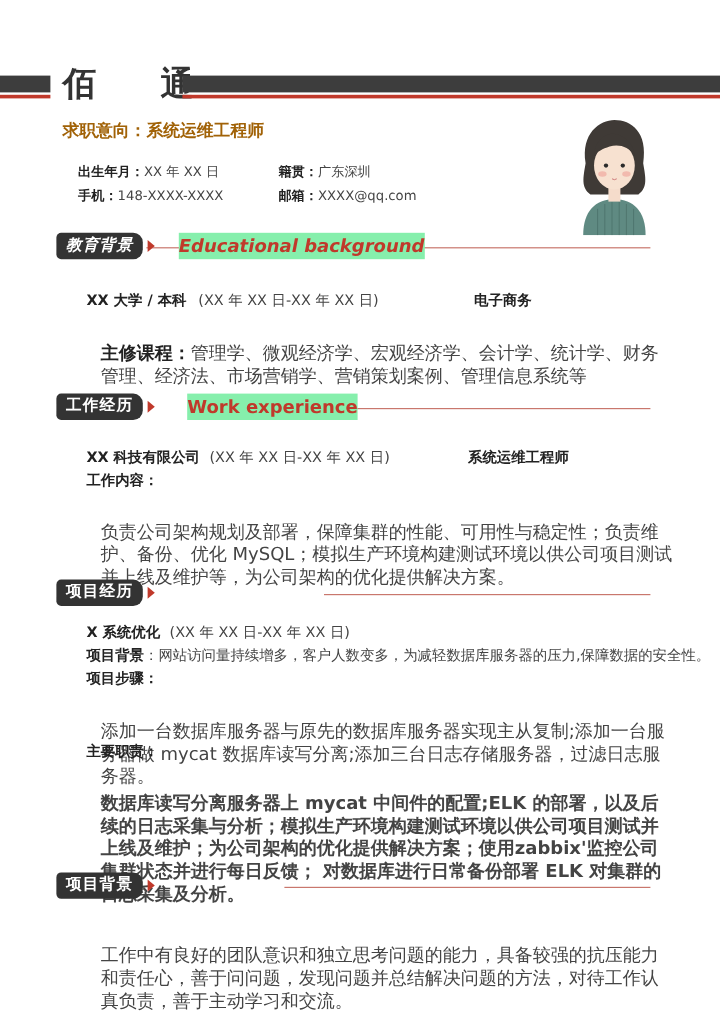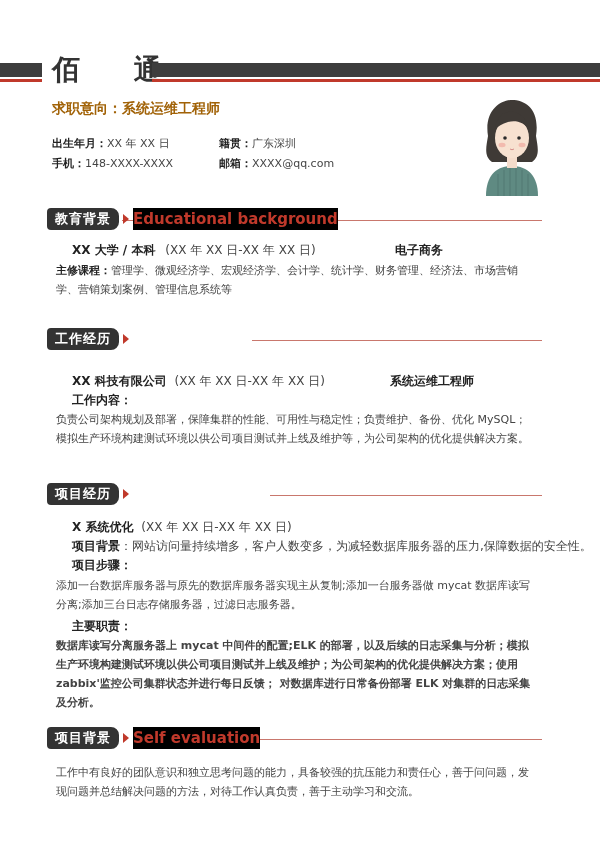--- a/index.html
+++ b/index.html
@@ -16,46 +16,46 @@
     font-size: 28px; font-weight: bold; color: #333; letter-spacing: 22px;
     line-height: 40px; white-space: nowrap;
   }
 
   .intent {
     position: absolute; top: 100px; left: 52px;
     font-size: 14px; font-weight: bold; color: #a16207;
   }
 
   .info { position: absolute; font-size: 11px; color: #444; }
-  .info b { color: #222; font-weight: bold; }
+  .info b { color: #222; font-weight: bold; margin-left: 13px; }
 
   .avatar { position: absolute; left: 478px; top: 96px; width: 68px; height: 100px; }
 
   
   .sec { position: absolute; left: 47px; width: 495px; height: 24px; }
   .sec-tag {
     position: absolute; left: 0; top: 0; height: 22px; width: 72px;
     background: #333333; color: #fff; font-size: 13px; font-weight: bold;
     line-height: 22px; padding-left: 8px; letter-spacing: 1px;
     border-radius: 4px 8px 8px 4px;
   }
   .sec-arrow {
     position: absolute; left: 76px; top: 6px; width: 0; height: 0;
     border-top: 5px solid transparent; border-bottom: 5px solid transparent;
     border-left: 6px solid #c0392b;
   }
   .sec-en {
     position: absolute; top: 0; font-size: 15px; font-weight: bold; color: #c0392b;
-    line-height: 22px; white-space: nowrap; background: #000000; padding-right: 0;
+    line-height: 22px; white-space: nowrap; background: #86efac; padding-right: 0; margin-left: 16px;
   }
   .sec-line {
     position: absolute; right: 0; top: 12px; height: 1px; background: #c9776d;
   }
 
-  .txt { position: absolute; left: 56px; width: 478px; font-size: 11px; line-height: 19px; color: #444; }
+  .txt { position: absolute; left: 84px; width: 478px; font-size: 15px; line-height: 19px; color: #444; margin-top: 24px; }
   .txt b { color: #222; }
   .row { position: absolute; font-size: 12px; color: #444; white-space: nowrap; }
   .row b { color: #222; }
 </style>
 </head>
 <body>
 
 <div class="hdr-bar hdr-left"></div>
 <div class="hdr-red hdr-left"></div>
 <div class="name">佰 通</div>
@@ -95,21 +95,21 @@
     <ellipse cx="34" cy="42" rx="17" ry="20" fill="#f7e1d0"></ellipse>
     <path d="M17 34 C18 18 30 14 36 16 C44 18 50 24 51 34 C46 26 38 24 30 26 C24 28 20 30 17 34 Z" fill="#3f3a36"></path>
     <circle cx="27" cy="42" r="1.8" fill="#2b2b2b"></circle>
     <circle cx="41" cy="42" r="1.8" fill="#2b2b2b"></circle>
     <ellipse cx="24" cy="49" rx="3.5" ry="2.2" fill="#f0a9a0" opacity="0.7"></ellipse>
     <ellipse cx="44" cy="49" rx="3.5" ry="2.2" fill="#f0a9a0" opacity="0.7"></ellipse>
     <path d="M32 53 Q34 54.5 36 53" stroke="#c77" stroke-width="0.8" fill="none"></path>
   </svg>
 </div>
 
-<div class="sec" style="top:208px;">
+<div class="sec" style="top:194px;font-style:italic;">
   <div class="sec-line" style="width:420px;"></div>
   <div class="sec-tag">教育背景</div>
   <div class="sec-arrow"></div>
   <div class="sec-en" style="left:86px;">Educational background</div>
 </div>
 
 <div class="row" style="left:72px; top:242px;">
   <b>XX 大学 / 本科</b>
   <span style="margin-left:6px;">(XX 年 XX 日-XX 年 XX 日)</span>
 </div>
@@ -117,20 +117,21 @@
   <b>电子商务</b>
 </div>
 <div class="txt" style="top:261px;">
   <b>主修课程：</b><span>管理学、微观经济学、宏观经济学、会计学、统计学、财务管理、经济法、市场营销学、营销策划案例、管理信息系统等</span>
 </div>
 
 <div class="sec" style="top:328px;">
   <div class="sec-line" style="width:290px;"></div>
   <div class="sec-tag">工作经历</div>
   <div class="sec-arrow"></div>
+  <div class="sec-en" style="left:93px;">Work experience</div>
 </div>
 
 <div class="row" style="left:72px; top:373px;">
   <b>XX 科技有限公司</b>
   <span style="margin-left:4px;">(XX 年 XX 日-XX 年 XX 日)</span>
 </div>
 <div class="row" style="left:390px; top:373px;">
   <b>系统运维工程师</b>
 </div>
 <div class="row" style="left:72px; top:392px;">
@@ -157,15 +158,14 @@
 <div class="txt" style="top:576px;">添加一台数据库服务器与原先的数据库服务器实现主从复制;添加一台服务器做 mycat 数据库读写分离;添加三台日志存储服务器，过滤日志服务器。</div>
 <div class="row" style="left:72px; top:618px;">
   <b>主要职责：</b>
 </div>
 <div class="txt" style="top:636px;font-weight:bold;">数据库读写分离服务器上 mycat 中间件的配置;ELK 的部署，以及后续的日志采集与分析；模拟生产环境构建测试环境以供公司项目测试并上线及维护；为公司架构的优化提供解决方案；使用zabbix'监控公司集群状态并进行每日反馈；  对数据库进行日常备份部署 ELK 对集群的日志采集及分析。</div>
 
 <div class="sec" style="top:727px;">
   <div class="sec-line" style="width:305px;"></div>
   <div class="sec-tag">项目背景</div>
   <div class="sec-arrow"></div>
-  <div class="sec-en" style="left:86px;">Self evaluation</div>
 </div>
 <div class="txt" style="top:763px;">工作中有良好的团队意识和独立思考问题的能力，具备较强的抗压能力和责任心，善于问问题，发现问题并总结解决问题的方法，对待工作认真负责，善于主动学习和交流。</div>
 
 </body></html>

